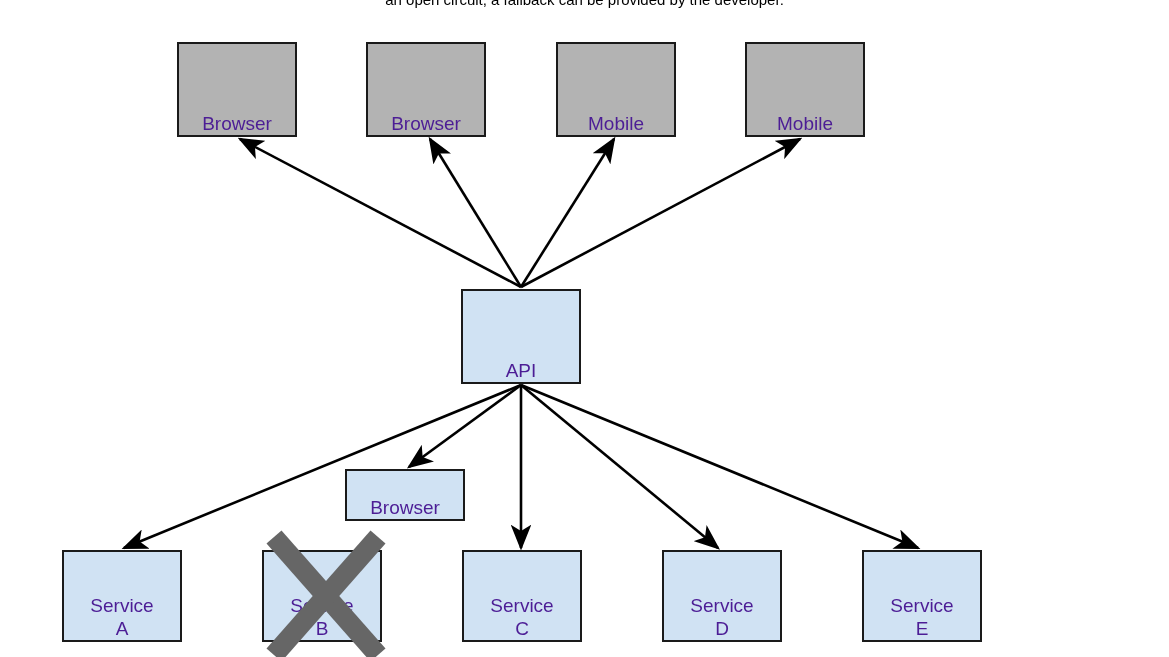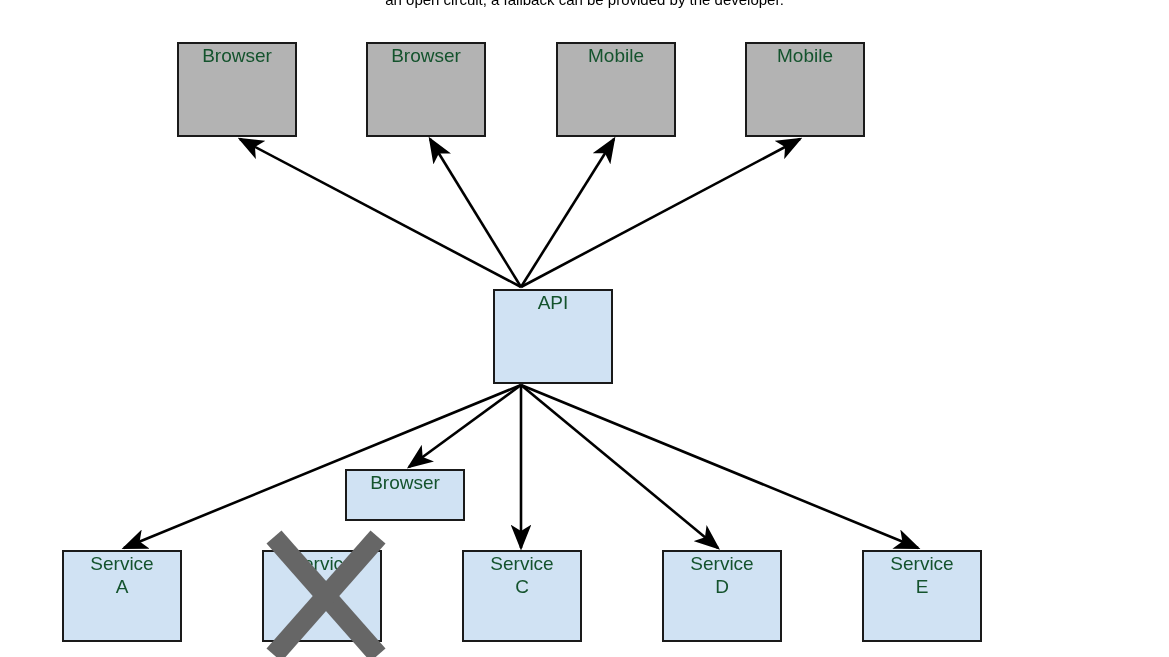--- a/index.html
+++ b/index.html
@@ -27,26 +27,26 @@
     font-size: 15px;
     line-height: 18px;
     color: #000000;
     white-space: nowrap;
   }
   .node {
     position: absolute;
     box-sizing: border-box;
     border: 2px solid #1a1a1a;
     display: flex;
-    align-items: flex-start;
+    align-items: flex-end;
     justify-content: center;
     text-align: center;
     font-size: 19px;
     line-height: 23px;
-    color: #14532d;
+    color: #4c1d95;
     z-index: 3;
   }
   .node.client {
     background: #b3b3b3;
   }
   .node.blue {
     background: #d0e2f3;
   }
   .node .label {
     display: block;
@@ -104,21 +104,21 @@
       </div>
       <div class="node client" style="left: 366px; top: 42px; width: 120px; height: 95px;">
         <span class="label">Browser</span>
       </div>
       <div class="node client" style="left: 556px; top: 42px; width: 120px; height: 95px;">
         <span class="label">Mobile</span>
       </div>
       <div class="node client" style="left: 745px; top: 42px; width: 120px; height: 95px;">
         <span class="label">Mobile</span>
       </div>
-      <div class="node blue" style="left: 461px; top: 289px; width: 120px; height: 95px; margin-left: 32px;">
+      <div class="node blue" style="left: 461px; top: 289px; width: 120px; height: 95px;">
         <span class="label">API</span>
       </div>
       <div class="node blue" style="left: 345px; top: 469px; width: 120px; height: 52px;">
         <span class="label">Browser</span>
       </div>
       <div class="node blue" style="left: 62px; top: 550px; width: 120px; height: 92px;">
         <span class="label">Service
 A</span>
       </div>
       <div class="node blue" style="left: 262px; top: 550px; width: 120px; height: 92px;">

